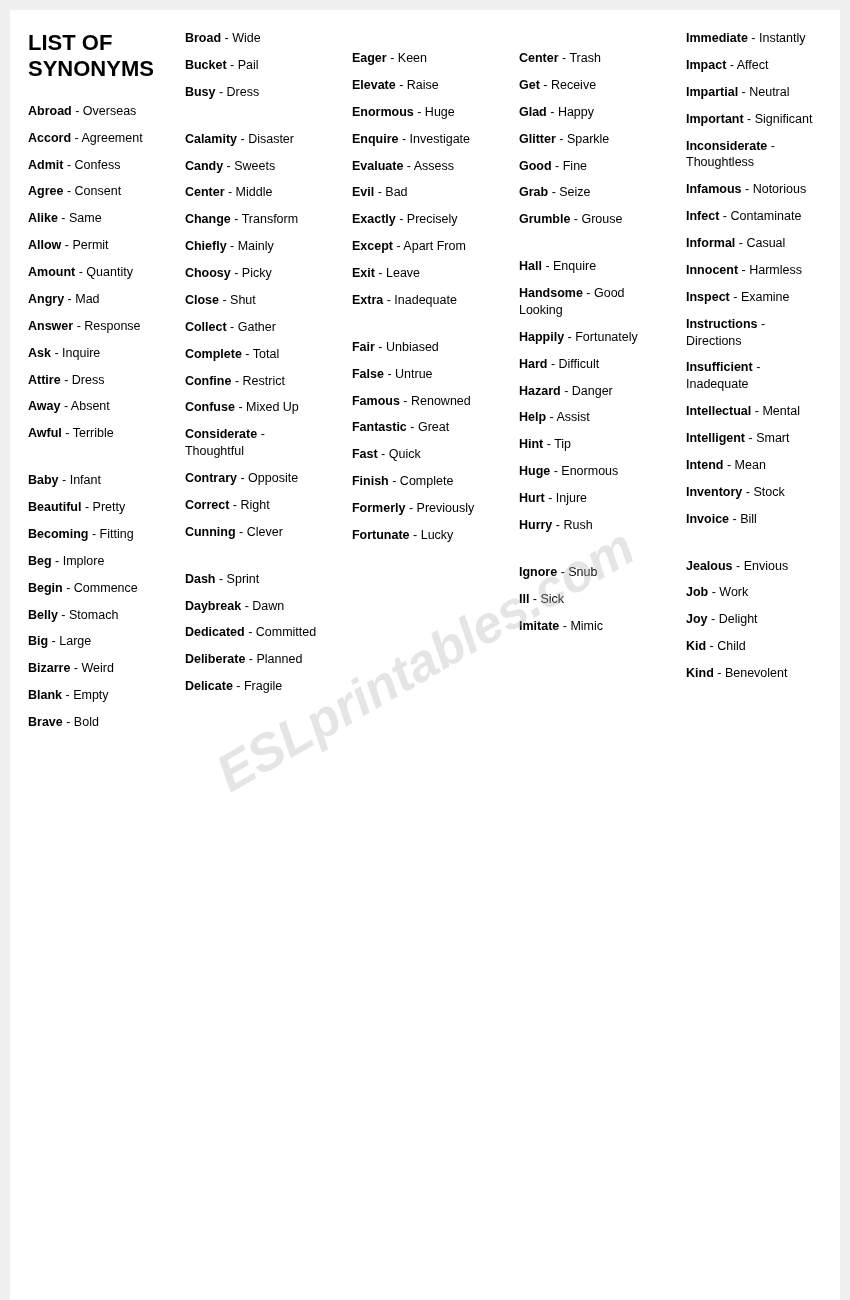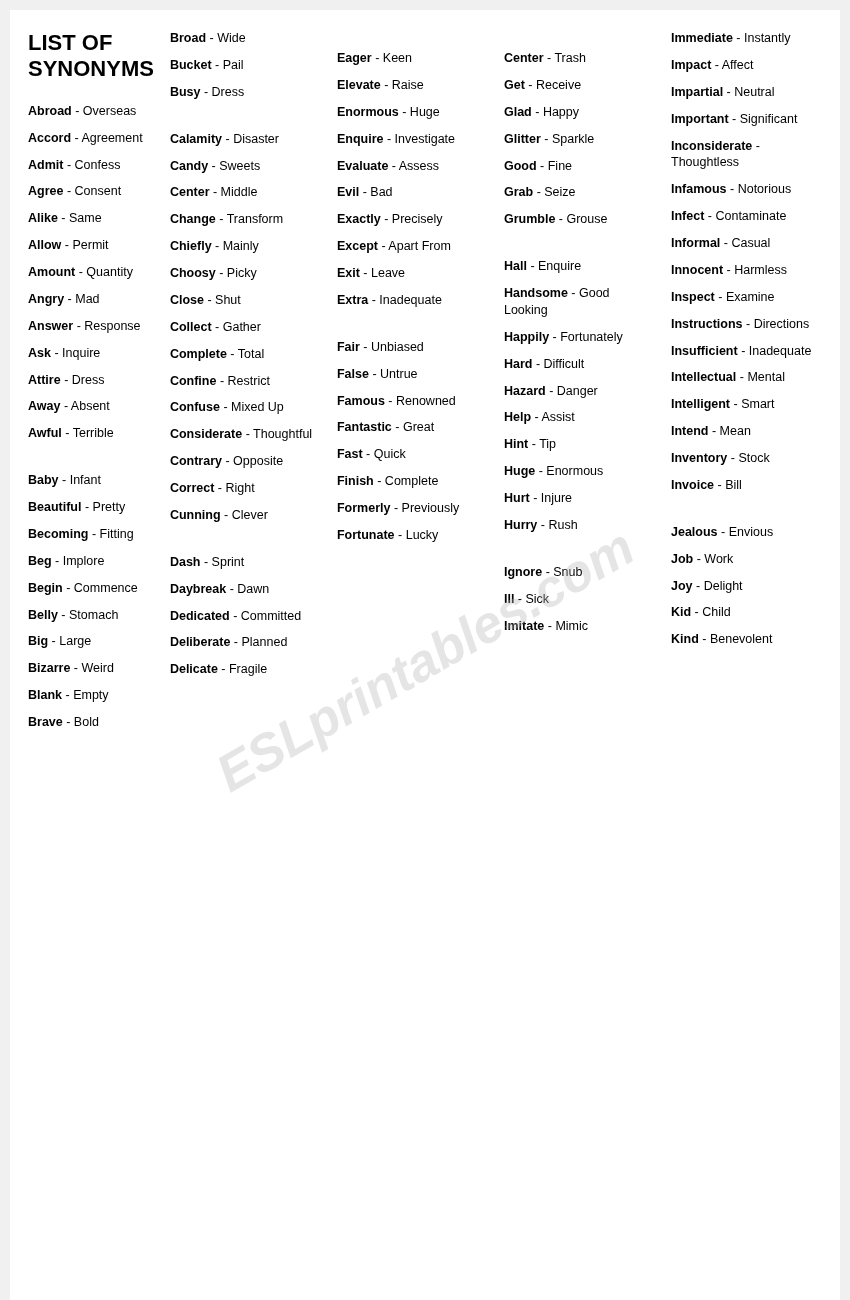--- a/index.html
+++ b/index.html
@@ -28,21 +28,21 @@
       color: rgba(180,180,180,0.35);
       font-style: italic;
       font-weight: bold;
       white-space: nowrap;
       pointer-events: none;
       z-index: 10;
     }
     .columns-wrapper {
       display: flex;
       flex-direction: row;
-      gap: 0;
+      gap: 15px;
       width: 100%;
     }
     .col {
       flex: 1;
       padding: 0 8px;
     }
     .title-col {
       flex: 0 0 120px;
       padding: 0 8px;
     }

